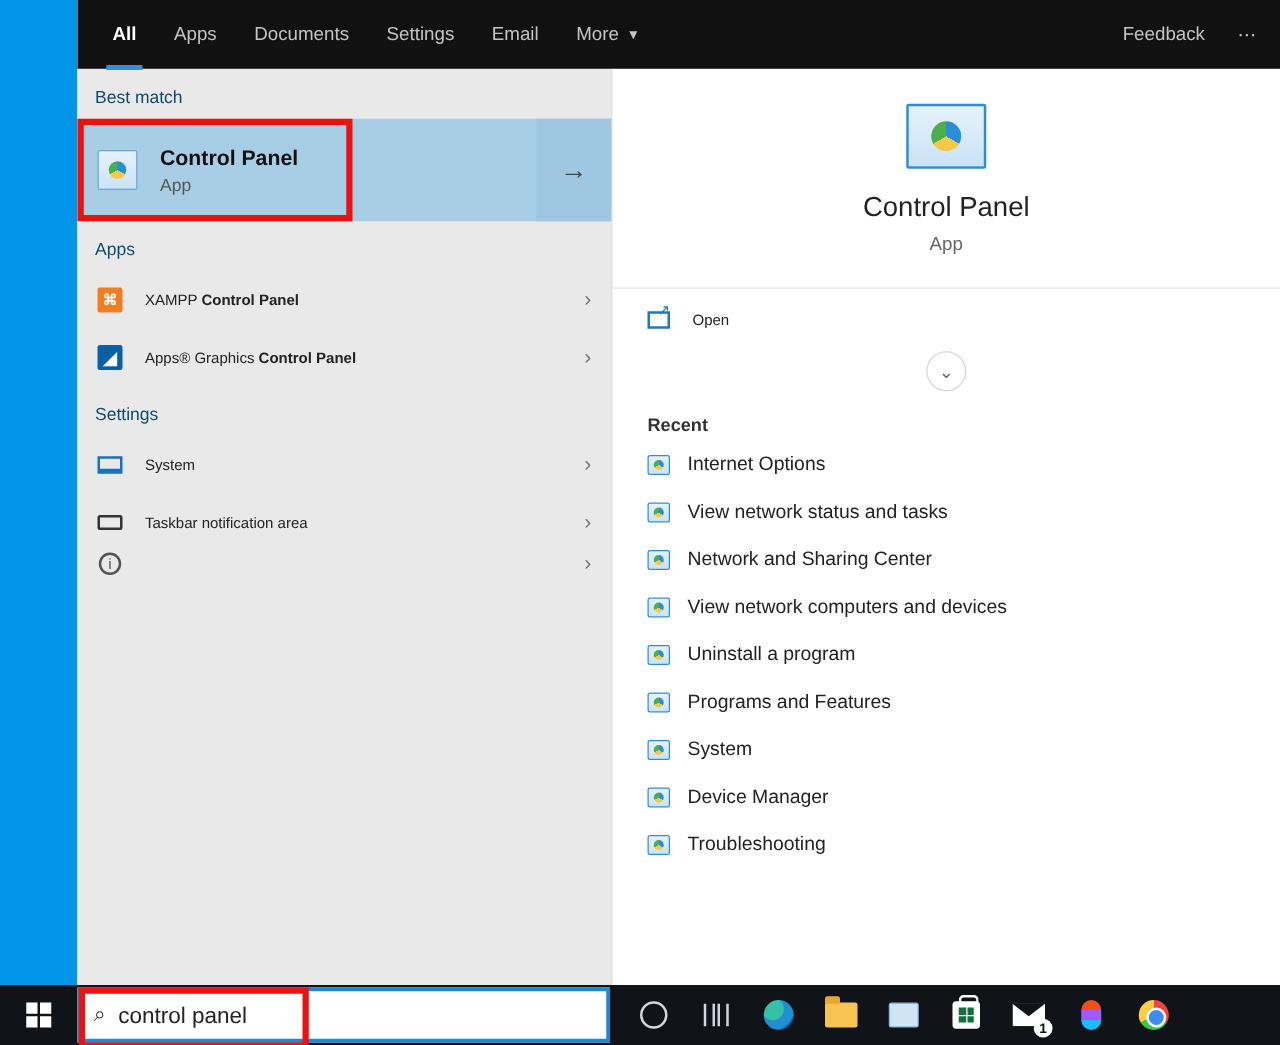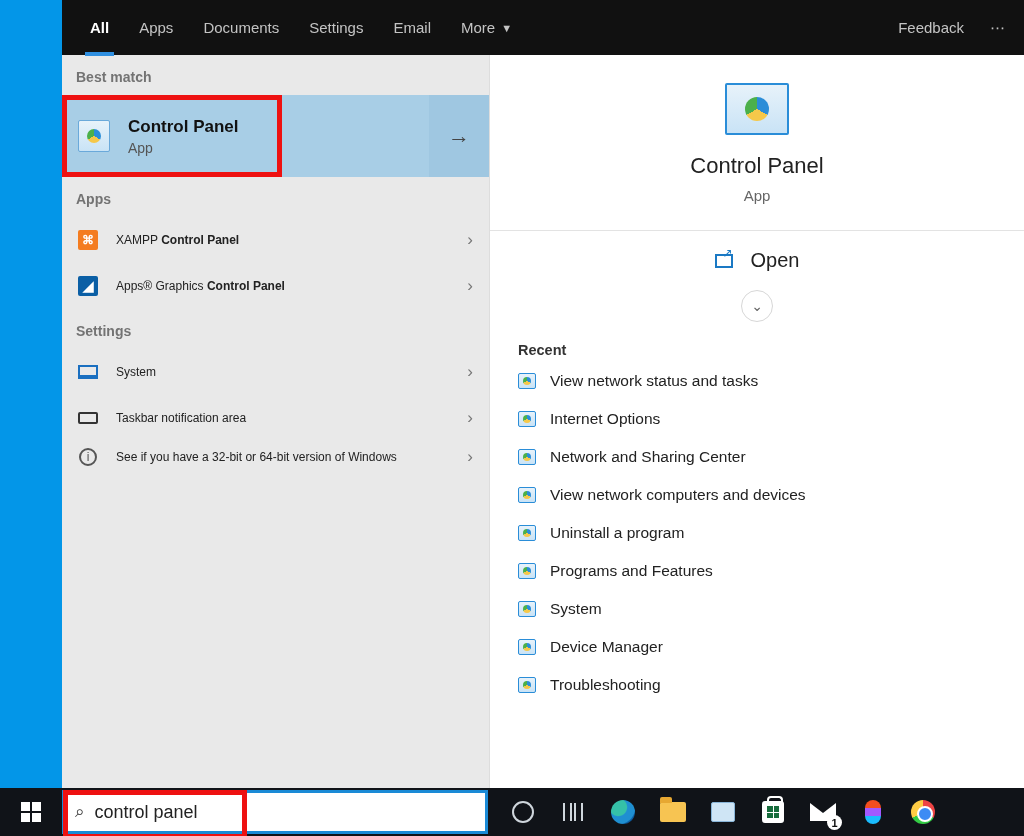--- a/index.html
+++ b/index.html
@@ -11,21 +11,21 @@
   .tabs { display: flex; align-items: center; gap: 10px; }
   .tab { padding: 0 10px; height: 55px; display: flex; align-items: center; cursor: pointer; color: #c4c4c4; }
   .tab.active { color: #fff; font-weight: 600; position: relative; }
   .tab.active::after { content: ""; position: absolute; left: 5px; right: 5px; bottom: -1px; height: 4px; background: #2f8fe0; }
   .more-caret { margin-left:6px; font-size:11px; }
   .feedback { margin-left: auto; cursor: pointer; }
   .dots { margin-left: 26px; cursor: pointer; letter-spacing: 1px; }
   .body { flex: 1; display: flex; }
   .leftcol { width: 428px; background: #e9e9e9; border-right: 1px solid #ddd; }
   .rightcol { flex: 1; background: #fff; overflow: hidden; }
-  .sect-label { padding: 14px 14px 10px 14px; font-size: 14px; font-weight: 700; color: #737373; }
+  .sect-label { padding: 14px 14px 10px 14px; font-size: 14px; font-weight: 400; color: #0c4a6e; }
   .bestrow { display:flex; height:82px; background:#a8cee6; position:relative; }
   .bestmain { flex:1; display:flex; align-items:center; padding:0 16px; cursor:pointer; }
   .bestarrow { width:60px; background:#9fc7e1; display:flex; align-items:center; justify-content:center; font-size:22px; color:#444; cursor:pointer; }
   .redhl1 { position:absolute; left:0; top:0; width:220px; height:82px; border:5px solid #e11; pointer-events:none; }
   .cp-icon { width:32px; height:32px; background:linear-gradient(#e7f2fa,#c9e3f6); border:1px solid #6aa9da; display:flex; align-items:center; justify-content:center; border-radius:2px; margin-right:18px; }
   .cp-icon-inner { width:14px; height:14px; border-radius:50%; background: conic-gradient(#2a8dd8 0 120deg,#f5c84a 120deg 240deg,#4bb04b 240deg 360deg); }
   .cp-icon.large { width:64px; height:52px; margin:0; border:2px solid #2a8dd8; }
   .cp-icon.large .cp-icon-inner { width:24px; height:24px; }
   .cp-icon.tiny { width:18px; height:16px; margin-right:14px; border:1px solid #2a8dd8; }
   .cp-icon.tiny .cp-icon-inner { width:8px; height:8px; }
@@ -37,21 +37,21 @@
   .resrow .lbl { font-size:12px; color:#222; }
   .xampp { background:#f47c20; color:#fff; font-weight:700; border-radius:2px; font-size:12px; width:20px; height:20px; display:flex;align-items:center;justify-content:center;}
   .intel { background:#0b5fa5; color:#fff; border-radius:2px; width:20px;height:20px;display:flex;align-items:center;justify-content:center; }
   .monitor-ico { width:20px;height:14px;border:2px solid #1a6fc0; border-bottom:4px solid #1a6fc0; }
   .tray-ico { width:20px;height:12px;border:2px solid #333;border-radius:2px; }
   .info-ico { width:18px;height:18px;border:2px solid #555;border-radius:50%;display:flex;align-items:center;justify-content:center;font-size:12px;color:#555; }
   .multiline { line-height:1.35; padding:8px 0; }
   .preview-top { display:flex; flex-direction:column; align-items:center; padding:28px 0 26px 0; border-bottom:1px solid #e3e3e3; }
   .preview-title { font-size:22px; color:#222; margin-top:18px; }
   .preview-sub { font-size:15px; color:#666; margin-top:8px; }
-  .openrow { display:flex; align-items:center; padding:18px 28px; font-size:20px; color:#222; cursor:pointer;justify-content:center; }
+  .openrow { display:flex; align-items:center; padding:18px 28px; font-size:12px; color:#222; cursor:pointer; }
   .open-ico { width:18px;height:14px;border:2px solid #1a79c4; position:relative; margin-right:18px; }
   .open-ico::after{ content:"↗"; position:absolute; right:-2px; top:-10px; font-size:12px; color:#1a79c4; }
   .expander { width:32px;height:32px;border:1px solid #d7d7d7;border-radius:50%;display:flex;align-items:center;justify-content:center;margin:0 auto 10px auto; color:#666; cursor:pointer; font-size:14px;}
   .recent-head { padding:10px 28px 4px 28px; font-weight:600; color:#333; font-size:14.5px; }
   .recent-item { display:flex; align-items:center; padding:10px 28px; font-size:15.5px; color:#222; cursor:pointer; }
   .taskbar { position:absolute; left:0; bottom:0; width:1024px; height:48px; background:#101318; display:flex; align-items:center; }
   .start { width:62px; height:48px; display:flex;align-items:center;justify-content:center; cursor:pointer; }
   .winlogo { width:20px; height:20px; display:grid; grid-template-columns:1fr 1fr; grid-template-rows:1fr 1fr; gap:2px; }
   .winlogo div { background:#fff; }
   .searchwrap { width:426px; height:44px; background:#fff; border:3px solid #1a8ad6; display:flex; align-items:center; padding:0 10px; position:relative; }
@@ -151,21 +151,20 @@
           <div class="ico">
               <div class="tray-ico"></div>
             </div>
           <div class="lbl">Taskbar notification area</div>
           <div class="chev">›</div>
         </div>
         <div class="resrow" style="height:auto;">
           <div class="ico">
               <div class="info-ico">i</div>
             </div>
-          <div class="lbl multiline" style="max-width:300px;">See if you have a 32-bit or 64-bit version of Windows</div>
           <div class="chev">›</div>
         </div>
       </div>
 
       <div class="rightcol">
         <div class="preview-top">
           <div class="cp-icon large">
               <div class="cp-icon-inner"></div>
             </div>
           <div class="preview-title">Control Panel</div>
@@ -174,27 +173,27 @@
         <div class="openrow">
           <div class="open-ico"></div>
           <span>Open</span>
         </div>
         <div class="expander">⌄</div>
         <div class="recent-head">Recent</div>
         <div class="recent-item">
             <div class="cp-icon tiny">
               <div class="cp-icon-inner"></div>
             </div>
+            <span>Internet Options</span>
+          </div>
+        <div class="recent-item">
+            <div class="cp-icon tiny">
+              <div class="cp-icon-inner"></div>
+            </div>
             <span>View network status and tasks</span>
-          </div>
-        <div class="recent-item">
-            <div class="cp-icon tiny">
-              <div class="cp-icon-inner"></div>
-            </div>
-            <span>Internet Options</span>
           </div>
         <div class="recent-item">
             <div class="cp-icon tiny">
               <div class="cp-icon-inner"></div>
             </div>
             <span>Network and Sharing Center</span>
           </div>
         <div class="recent-item">
             <div class="cp-icon tiny">
               <div class="cp-icon-inner"></div>

